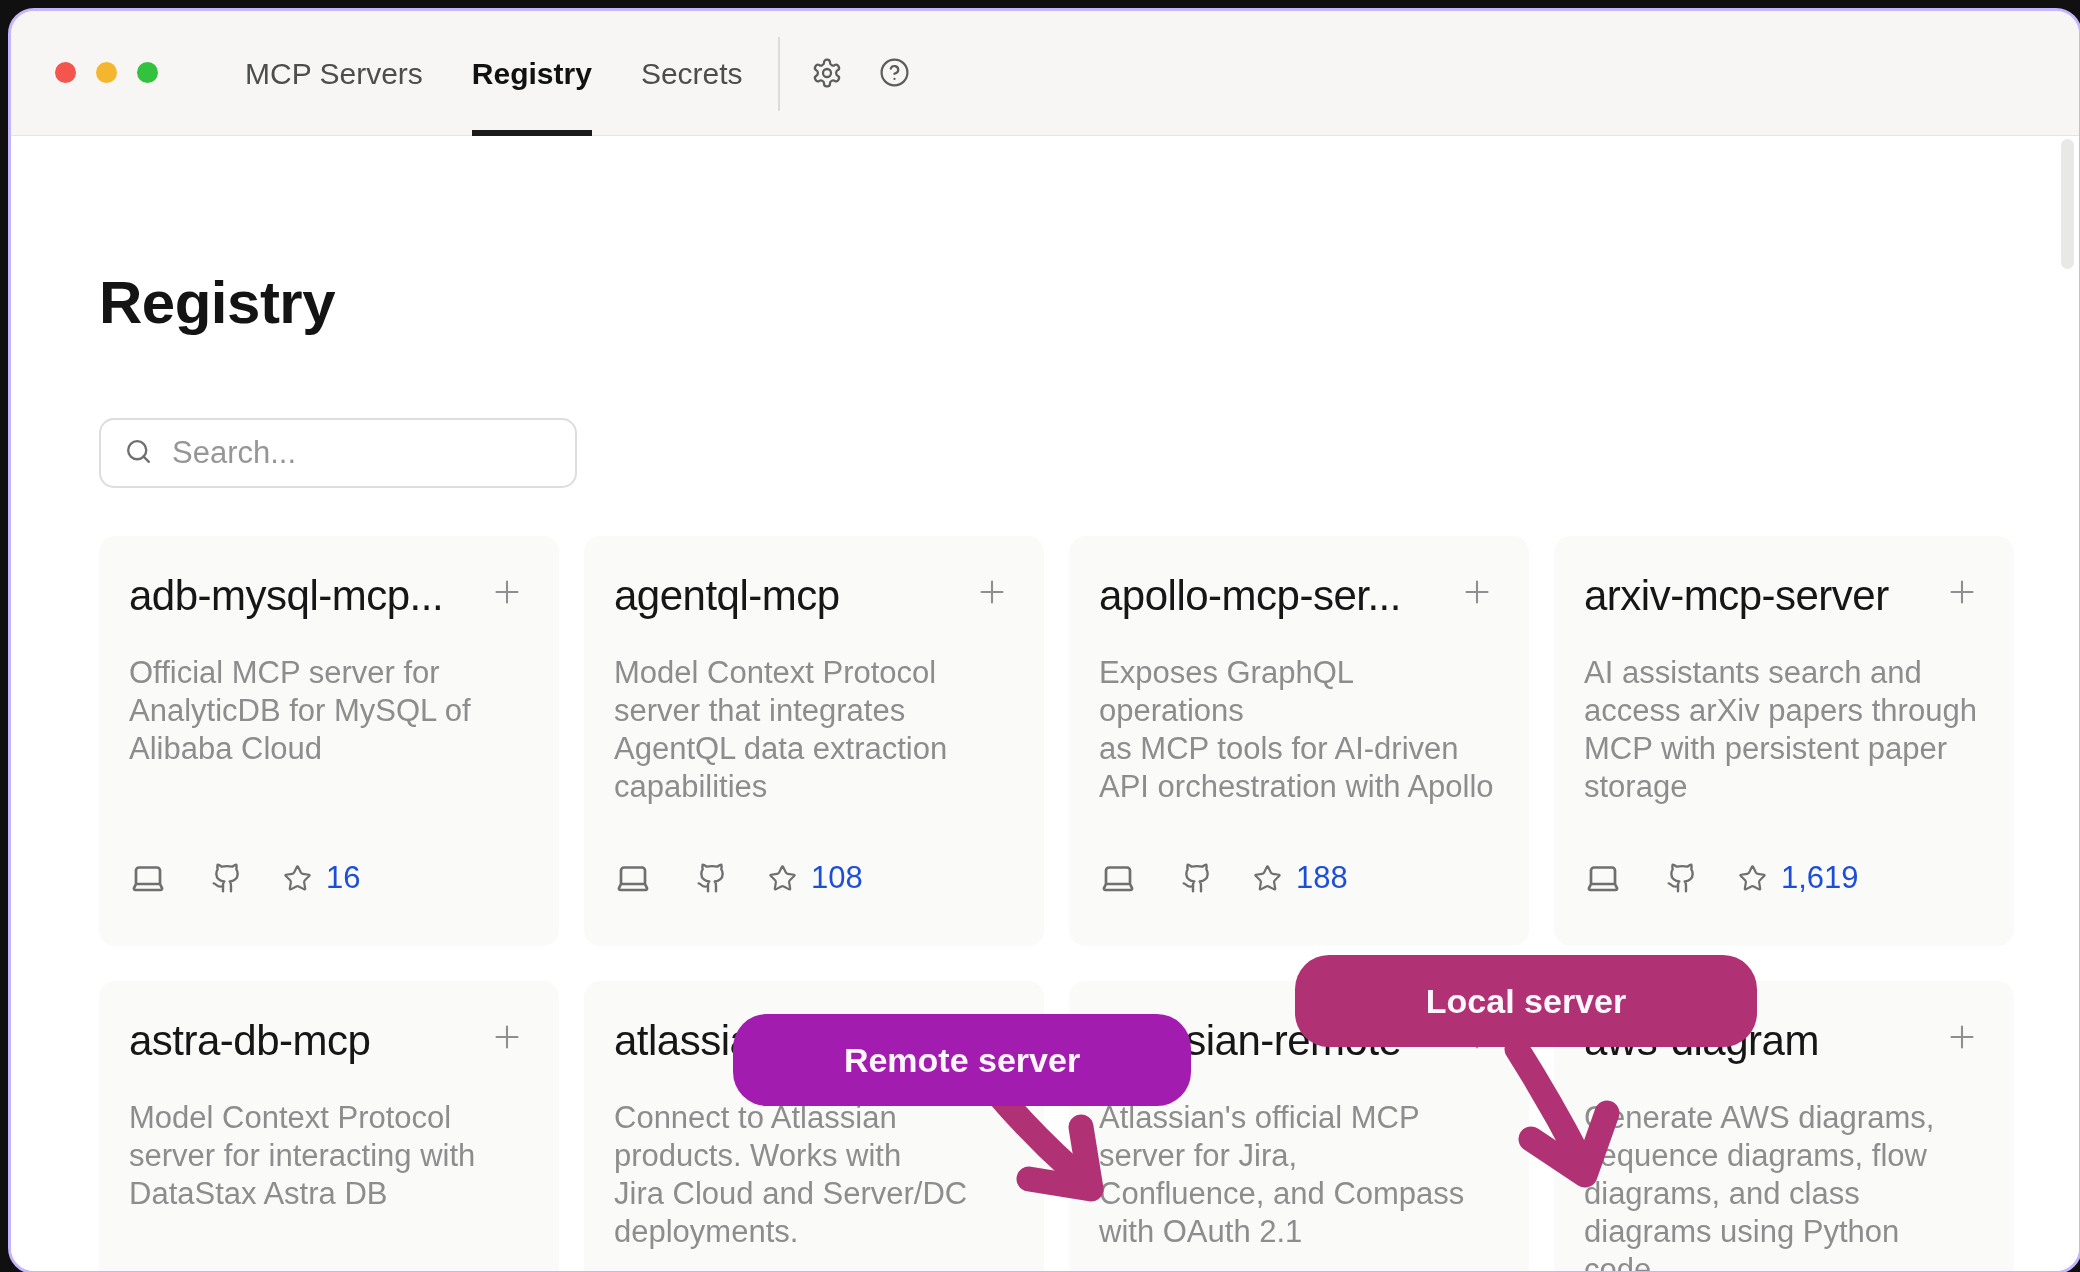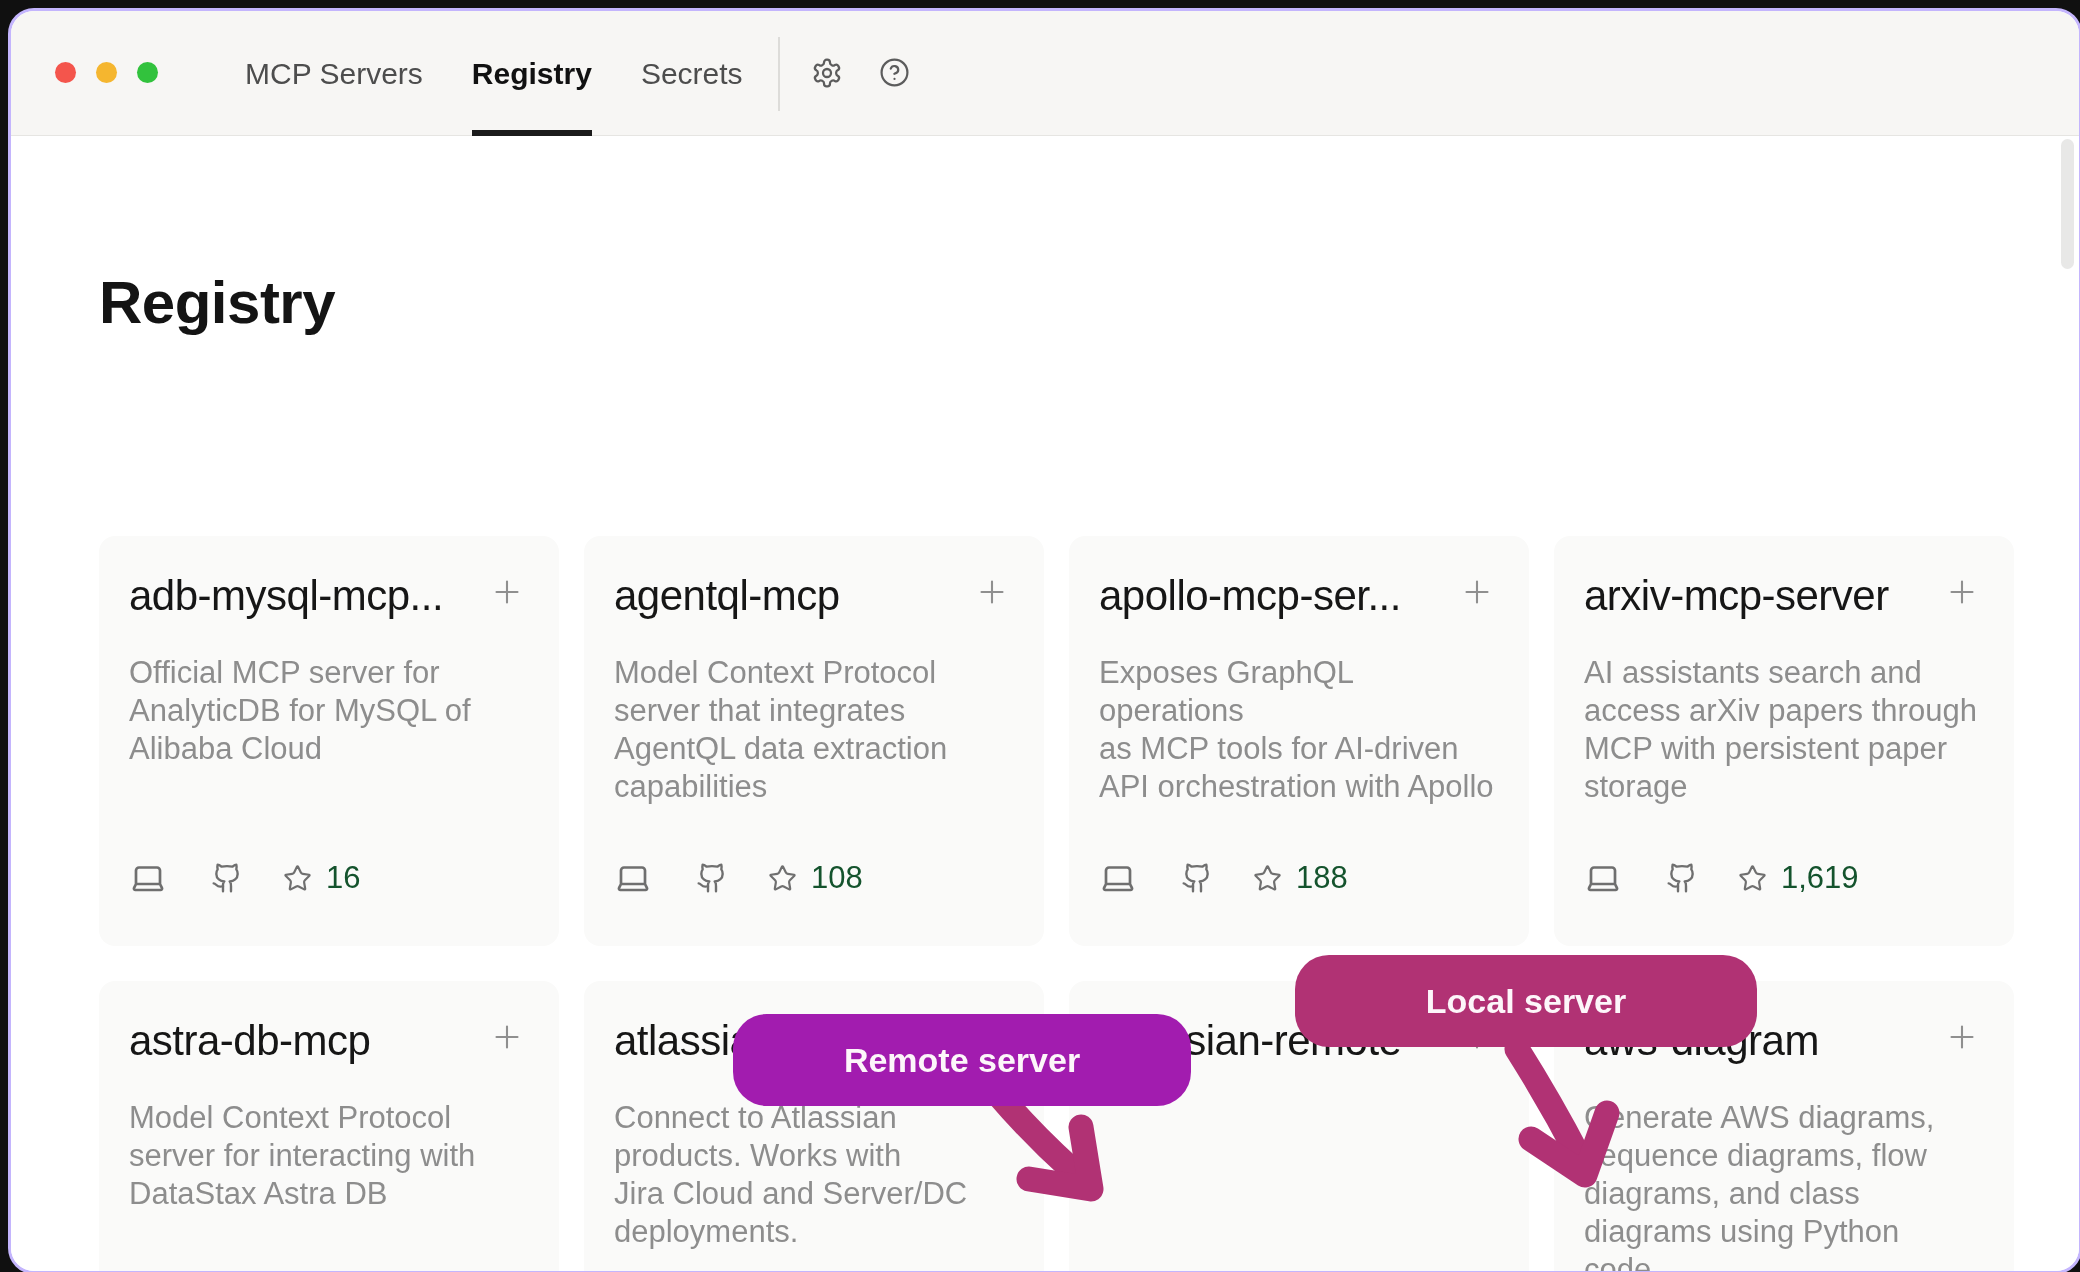--- a/index.html
+++ b/index.html
@@ -34,21 +34,21 @@
   .grid{position:absolute;left:88px;top:400px;display:grid;grid-template-columns:repeat(4,460px);column-gap:25px;row-gap:35px;}
   .card{position:relative;width:460px;height:410px;box-sizing:border-box;background:#fafaf9;border-radius:16px;padding:36px 34px 0 30px;}
   .card-title{font-size:42px;font-weight:400;letter-spacing:-0.5px;color:#161616;white-space:nowrap;overflow:hidden;max-width:356px;}
   .add-btn{position:absolute;top:38px;right:34px;width:36px;height:36px;color:#8f8f8f;background:none;border:none;padding:0;cursor:pointer;}
   .card-desc{margin-top:34px;font-size:31px;line-height:38px;color:#8d8d8d;white-space:pre-line;}
   .card-footer{position:absolute;left:30px;bottom:50px;display:flex;align-items:center;color:#6f6f6f;}
   .card-footer .ic{display:block;}
   .ic-laptop{margin-right:44px;}
   .ic-github{margin-right:40px;}
   .ic-star{margin-right:14px;}
-  .star-count{font-size:31px;color:#14532d;text-align:right;}
+  .star-count{font-size:31px;color:#1d4ed8;text-align:right;}
 
   
   .anno-arrows{position:absolute;left:0;top:0;z-index:19;pointer-events:none;}
   .badge{position:absolute;height:92px;border-radius:34px;display:flex;align-items:center;justify-content:center;font-size:34px;font-weight:700;color:#fdf6fa;z-index:20;}
   .badge-remote{left:722px;top:1003px;width:458px;}
   .badge-local{left:1284px;top:944px;width:462px;}
 
   .scroll-thumb{position:absolute;right:5px;top:128px;width:13px;height:130px;border-radius:7px;background:#e8e8e7;z-index:30;}
 </style>
 </head>
@@ -126,20 +126,26 @@
     <span class="tb-icon help">
         <svg width="31" height="31">
           <use href="#i-help"></use>
         </svg>
       </span>
   </div>
 
   <div class="content">
     <h1 class="page-title">Registry</h1>
 
+    <div class="searchbox">
+      <span class="mag"><svg width="31" height="31">
+            <use href="#i-search"></use>
+          </svg></span>
+      <input type="text" placeholder="Search..." style="">
+    </div>
 
     <div class="grid">
 
       <div class="card">
         <div class="card-title">adb-mysql-mcp...</div>
         <button class="add-btn"><svg width="36" height="36">
               <use href="#i-plus"></use>
             </svg></button>
         <div class="card-desc">Official MCP server for
 AnalyticDB for MySQL of
@@ -247,20 +253,24 @@
 Jira Cloud and Server/DC
 deployments.</div>
 
       </div>
 
       <div class="card">
         <div class="card-title">atlassian-remote</div>
         <button class="add-btn"><svg width="36" height="36">
               <use href="#i-plus"></use>
             </svg></button>
+        <div class="card-desc">Atlassian's official MCP
+server for Jira,
+Confluence, and Compass
+with OAuth 2.1</div>
 
       </div>
 
       <div class="card">
         <div class="card-title">aws-diagram</div>
         <button class="add-btn"><svg width="36" height="36">
               <use href="#i-plus"></use>
             </svg></button>
         <div class="card-desc">Generate AWS diagrams,
 sequence diagrams, flow

